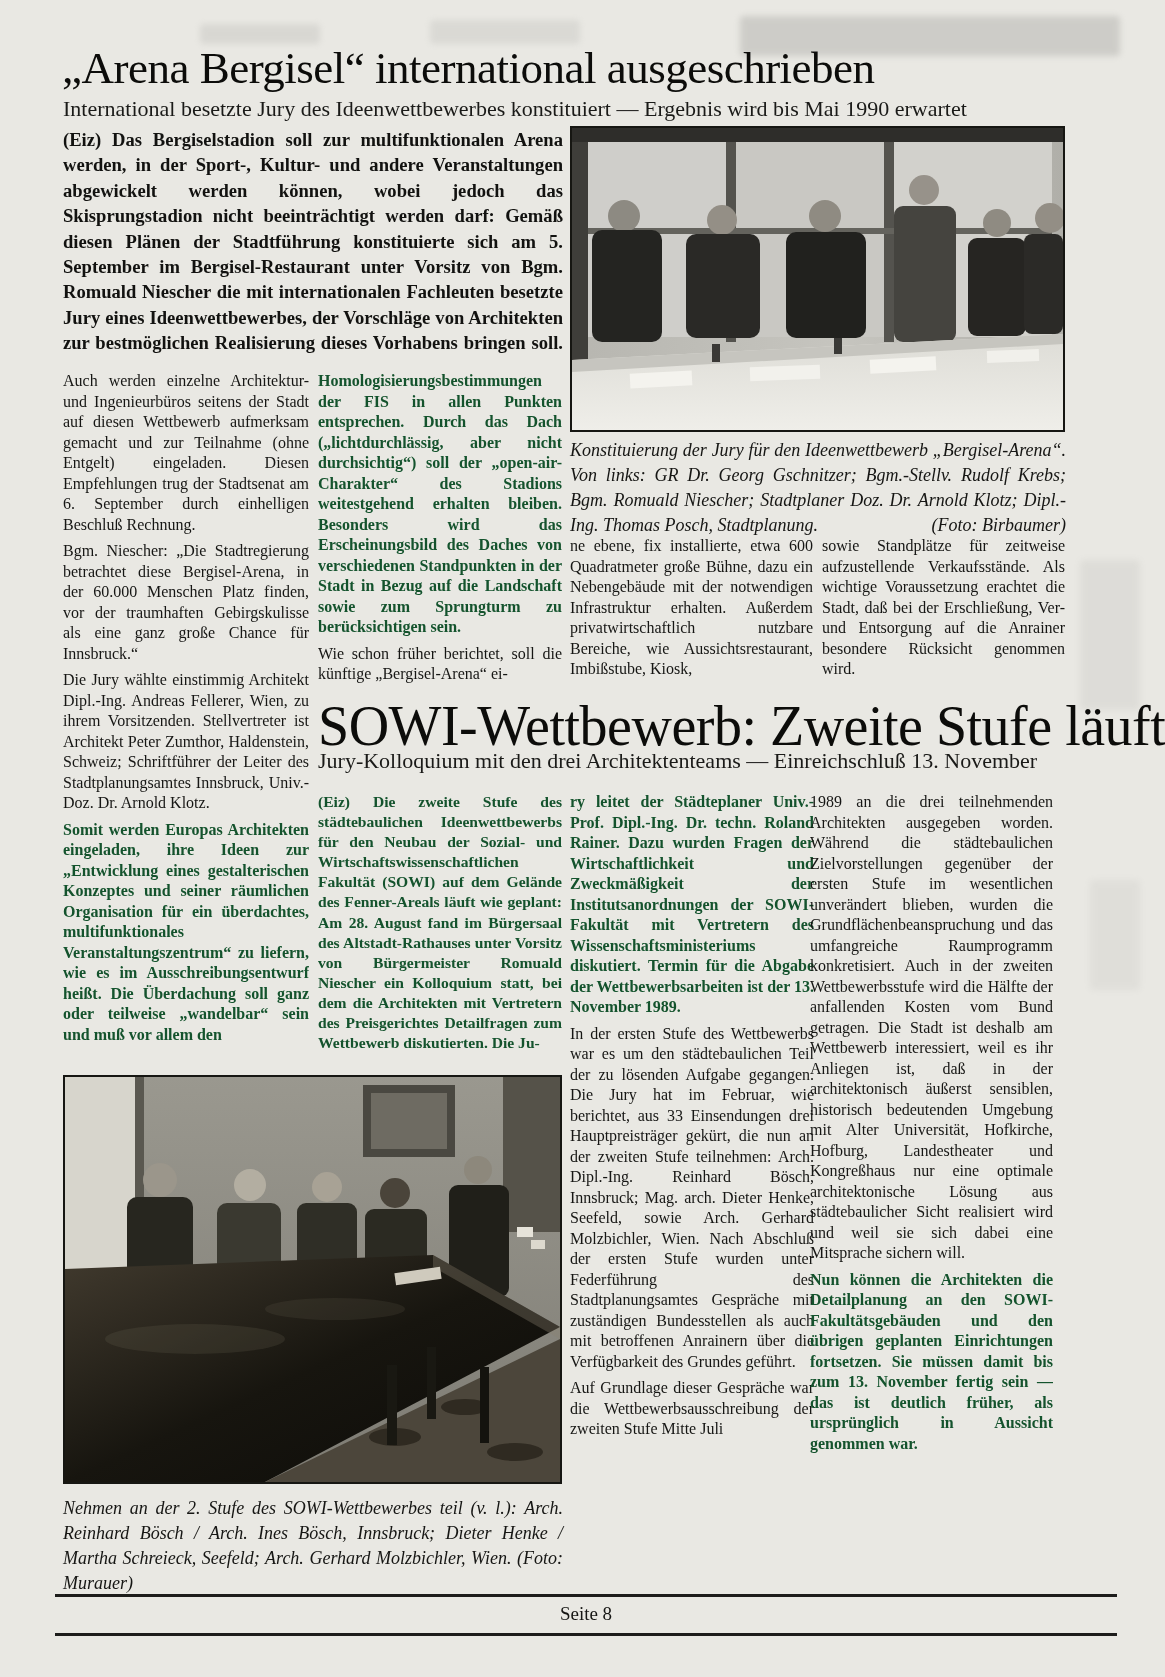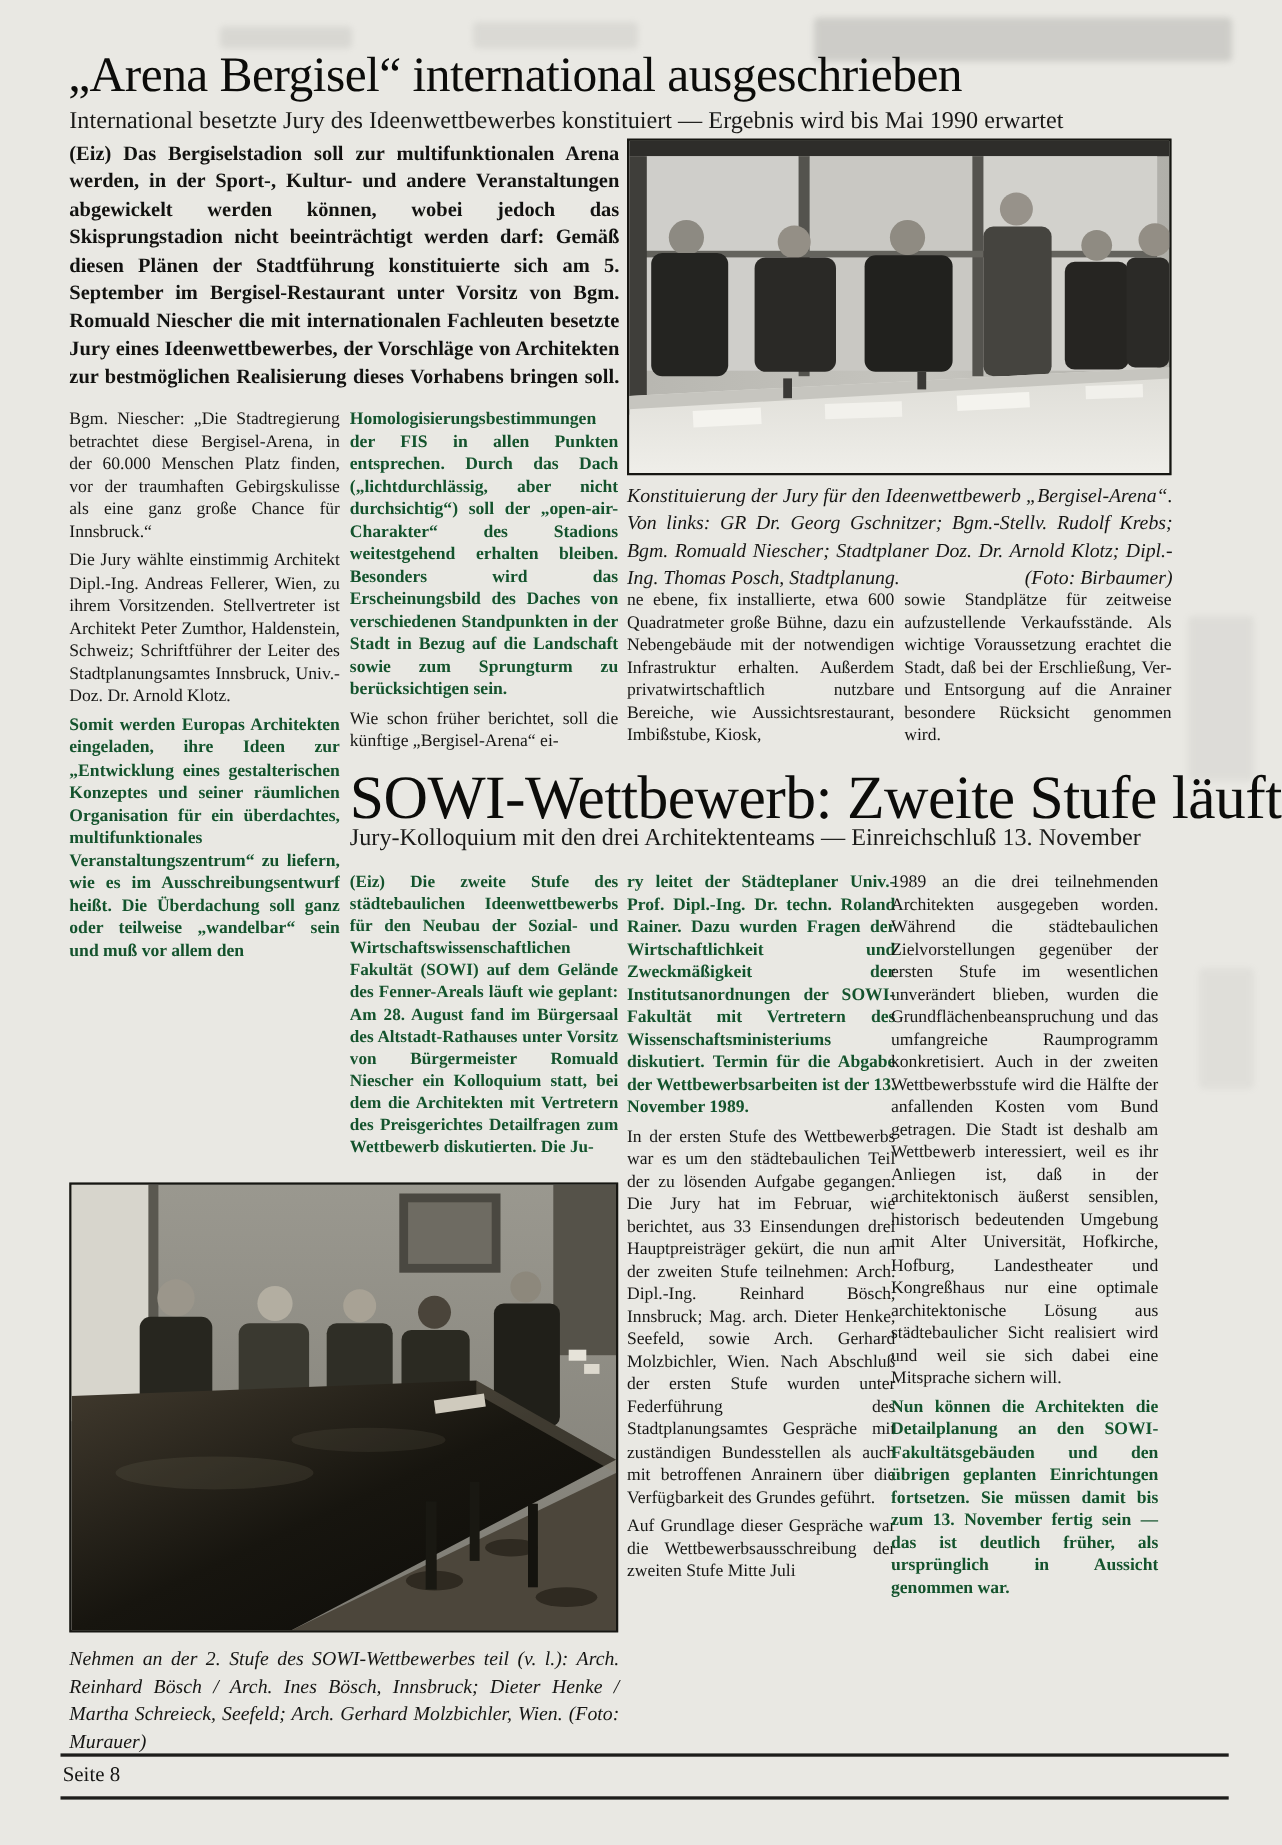--- a/index.html
+++ b/index.html
@@ -31,21 +31,21 @@
 
   .caption{
     position:absolute;font-style:italic;font-size:18px;line-height:25px;
     text-align:justify;color:#17171 5;
   }
   .caption .credit{float:right;font-style:italic;}
 
   .footer{
     position:absolute;left:55px;width:1062px;top:1594px;
     border-top:3px solid #1d1d1b;border-bottom:3px solid #1d1d1b;
-    display:flex;justify-content:flex-start;align-items:baseline;
+    display:flex;justify-content:center;align-items:baseline;
     padding:6px 2px 8px 2px;font-size:19px;box-sizing:border-box;
   }
 </style>
 </head>
 <body>
 
 <div class="bleed" style="left:200px;top:24px;width:120px;height:20px;opacity:.18;"></div>
 <div class="bleed" style="left:430px;top:20px;width:150px;height:24px;opacity:.16;"></div>
 <div class="bleed" style="left:740px;top:16px;width:380px;height:40px;opacity:.30;"></div>
 <div class="bleed" style="left:1080px;top:560px;width:60px;height:150px;opacity:.12;"></div>
@@ -102,20 +102,21 @@
     <rect x="262" y="210" width="8" height="16" fill="#3a3936"></rect>
   </svg>
 </div>
 
 <div class="caption" style="left:570px;top:438px;width:496px;">
   <span>Konstituierung der Jury für den Ideenwettbewerb „Bergisel-Arena“. Von links: GR Dr. Georg Gschnitzer; Bgm.-Stellv. Rudolf Krebs; Bgm. Romuald Niescher; Stadtplaner Doz. Dr. Arnold Klotz; Dipl.-Ing. Thomas Posch, Stadtplanung.</span>
   <span class="credit">(Foto: Birbaumer)</span>
 </div>
 
 <div class="col" style="left:63px;top:371px;width:246px;height:700px;">
+  <p>Auch werden einzelne Architektur- und Ingenieurbüros seitens der Stadt auf diesen Wettbewerb aufmerksam gemacht und zur Teilnahme (ohne Entgelt) eingeladen. Diesen Empfehlungen trug der Stadtsenat am 6. September durch einhelligen Beschluß Rechnung.</p>
   <p>Bgm. Niescher: „Die Stadtregierung betrachtet diese Bergisel-Arena, in der 60.000 Menschen Platz finden, vor der traumhaften Gebirgskulisse als eine ganz große Chance für Innsbruck.“</p>
   <p>Die Jury wählte einstimmig Architekt Dipl.-Ing. Andreas Fellerer, Wien, zu ihrem Vorsitzenden. Stellvertreter ist Architekt Peter Zumthor, Haldenstein, Schweiz; Schriftführer der Leiter des Stadtplanungsamtes Innsbruck, Univ.-Doz. Dr. Arnold Klotz.</p>
   <p class="bold">Somit werden Europas Architekten eingeladen, ihre Ideen zur „Entwicklung eines gestalterischen Konzeptes und seiner räumlichen Organisation für ein überdachtes, multifunktionales Veranstaltungszentrum“ zu liefern, wie es im Ausschreibungsentwurf heißt. Die Überdachung soll ganz oder teilweise „wandelbar“ sein und muß vor allem den</p>
 </div>
 
 <div class="col" style="left:318px;top:371px;width:244px;height:322px;">
   <p class="bold">Homologisierungsbestimmungen der FIS in allen Punkten entsprechen. Durch das Dach („lichtdurchlässig, aber nicht durchsichtig“) soll der „open-air-Charakter“ des Stadions weitestgehend erhalten bleiben. Besonders wird das Erscheinungsbild des Daches von verschiedenen Standpunkten in der Stadt in Bezug auf die Landschaft sowie zum Sprungturm zu berücksichtigen sein.</p>
   <p>Wie schon früher berichtet, soll die künftige „Bergisel-Arena“ ei-</p>
 </div>
 

